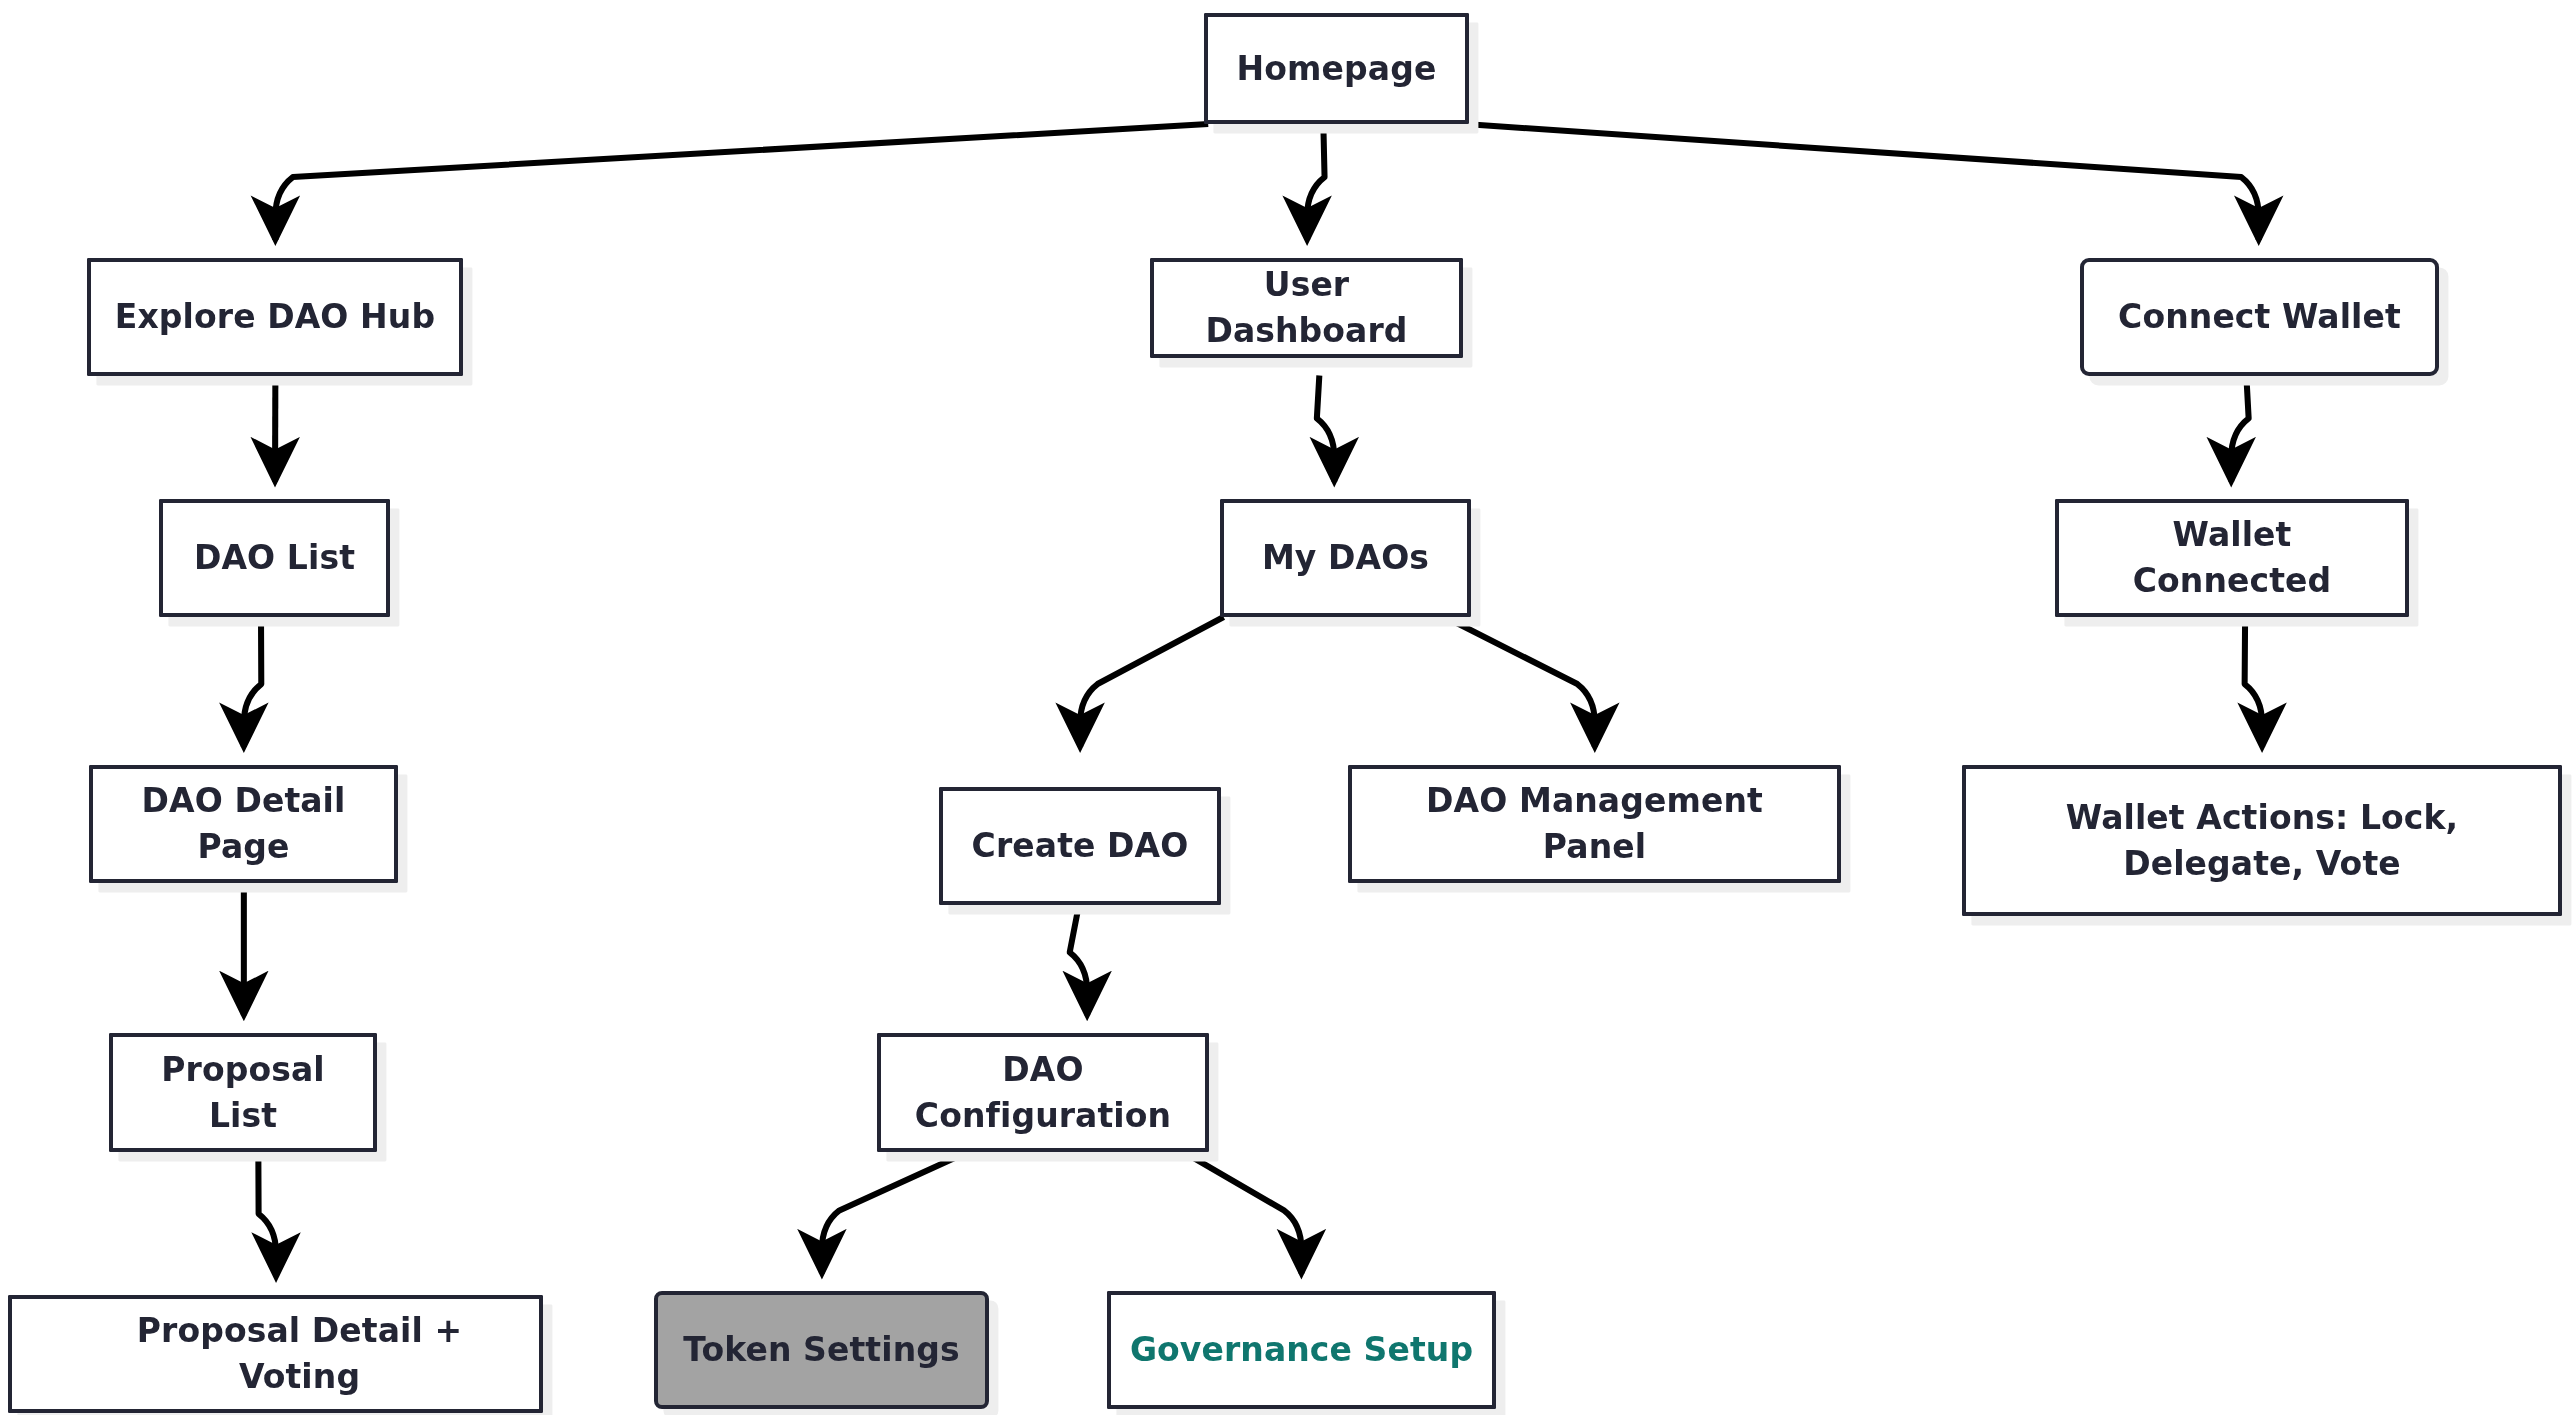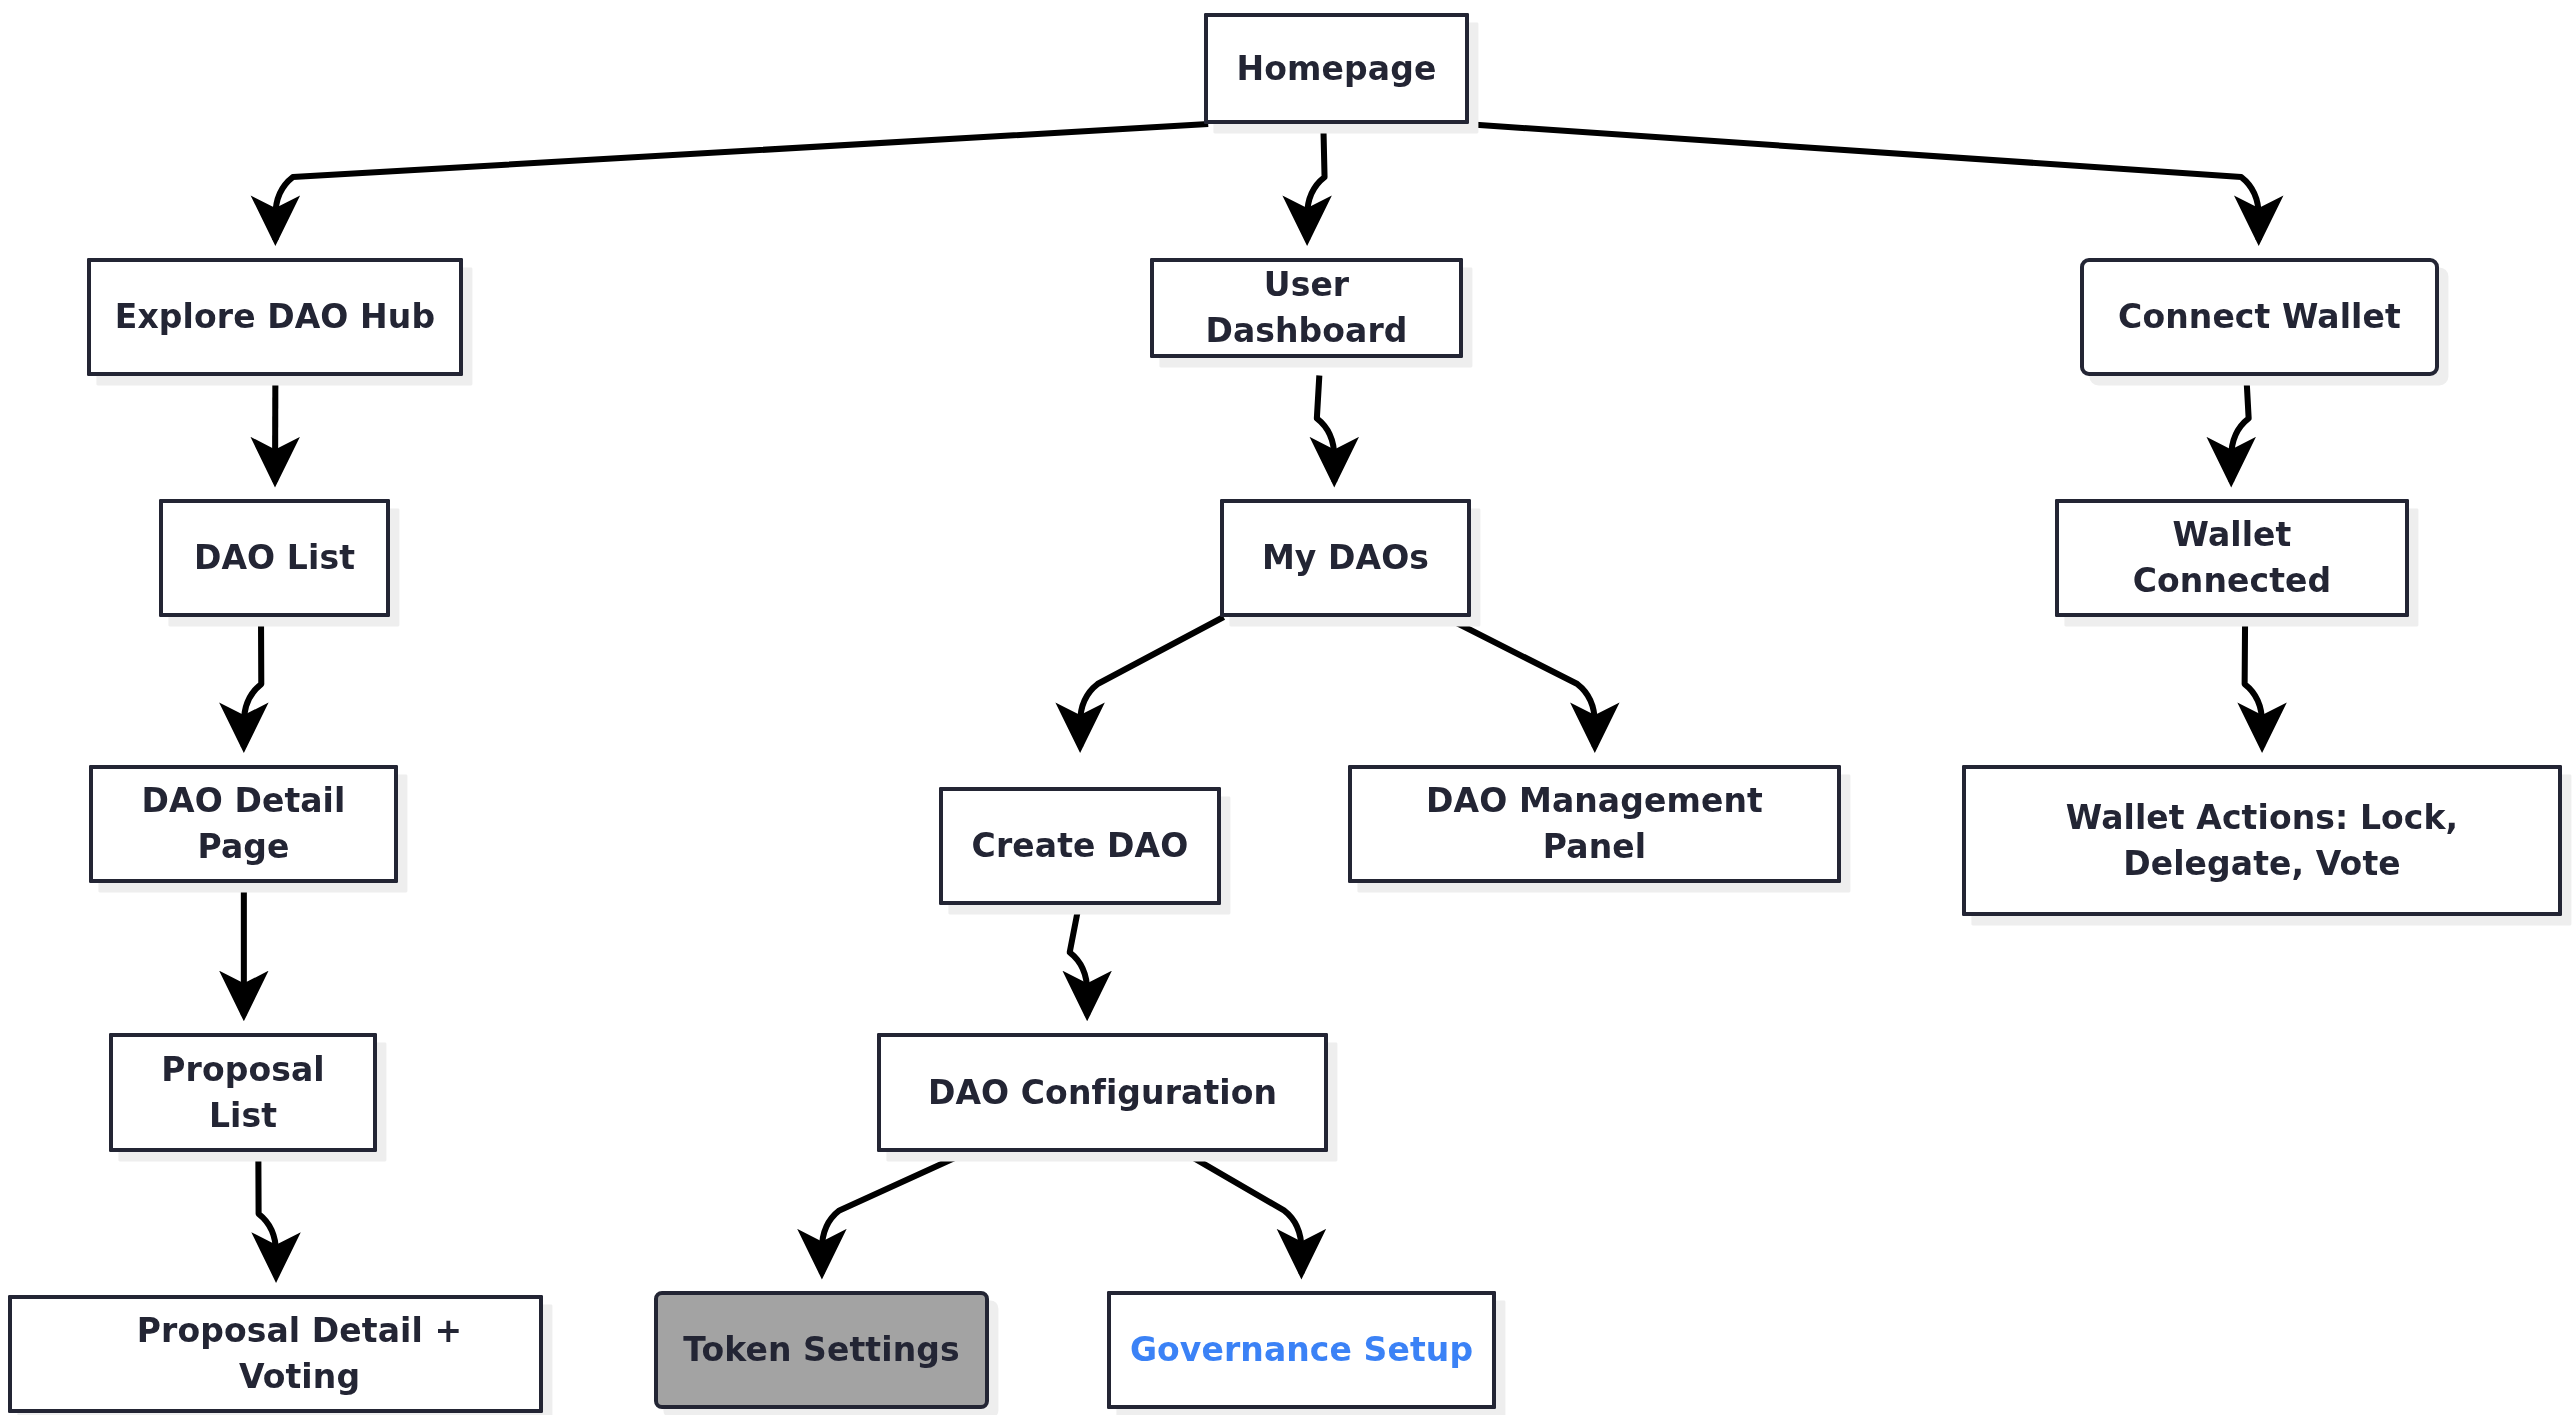--- a/index.html
+++ b/index.html
@@ -109,27 +109,27 @@
       <div class="node" style="left: 1348px; top: 765px; width: 493px; height: 118px; border-color: rgb(35, 37, 52); background: rgb(255, 255, 255); box-shadow: rgb(238, 238, 238) 9.4px 9.4px 0px 0px; justify-content: center;">
         <span class="node-label" style="color: rgb(35, 37, 52);">DAO Management Panel</span>
       </div>
       <div class="node" style="left: 1962px; top: 765px; width: 600px; height: 151px; border-color: rgb(35, 37, 52); background: rgb(255, 255, 255); box-shadow: rgb(238, 238, 238) 9.4px 9.4px 0px 0px;">
         <span class="node-label" style="color: rgb(35, 37, 52);">Wallet Actions: Lock,
 Delegate, Vote</span>
       </div>
       <div class="node" style="left: 109px; top: 1033px; width: 268px; height: 119px; border-color: rgb(35, 37, 52); background: rgb(255, 255, 255); box-shadow: rgb(238, 238, 238) 9.4px 9.4px 0px 0px;">
         <span class="node-label" style="color: rgb(35, 37, 52);">Proposal List</span>
       </div>
-      <div class="node" style="left: 877px; top: 1033px; width: 451px; height: 119px; border-color: rgb(35, 37, 52); background: rgb(255, 255, 255); box-shadow: rgb(238, 238, 238) 9.4px 9.4px 0px 0px;">
+      <div class="node" style="left: 877px; top: 1033px; width: 332px; height: 119px; border-color: rgb(35, 37, 52); background: rgb(255, 255, 255); box-shadow: rgb(238, 238, 238) 9.4px 9.4px 0px 0px;">
         <span class="node-label" style="color: rgb(35, 37, 52);">DAO Configuration</span>
       </div>
       <div class="node" style="left: 8px; top: 1295px; width: 535px; height: 118px; border-color: rgb(35, 37, 52); background: rgb(255, 255, 255); box-shadow: rgb(238, 238, 238) 9.4px 9.4px 0px 0px; padding-left: 48px;">
         <span class="node-label" style="color: rgb(35, 37, 52);">Proposal Detail + Voting</span>
       </div>
       <div class="node" style="left: 654px; top: 1291px; width: 335px; height: 118px; border-color: rgb(35, 37, 52); background: #a3a3a3; box-shadow: rgb(238, 238, 238) 9.4px 9.4px 0px 0px; border-radius: 8px;">
         <span class="node-label" style="color: rgb(35, 37, 52);">Token Settings</span>
       </div>
       <div class="node" style="left: 1107px; top: 1291px; width: 389px; height: 118px; border-color: rgb(35, 37, 52); background: rgb(255, 255, 255); box-shadow: rgb(238, 238, 238) 9.4px 9.4px 0px 0px;">
-        <span class="node-label" style="color: #3b82f6;">Governance Setup</span>
+        <span class="node-label" style="color: #0f766e;">Governance Setup</span>
       </div>
     </div>
 </div>
 
 
 </body></html>

